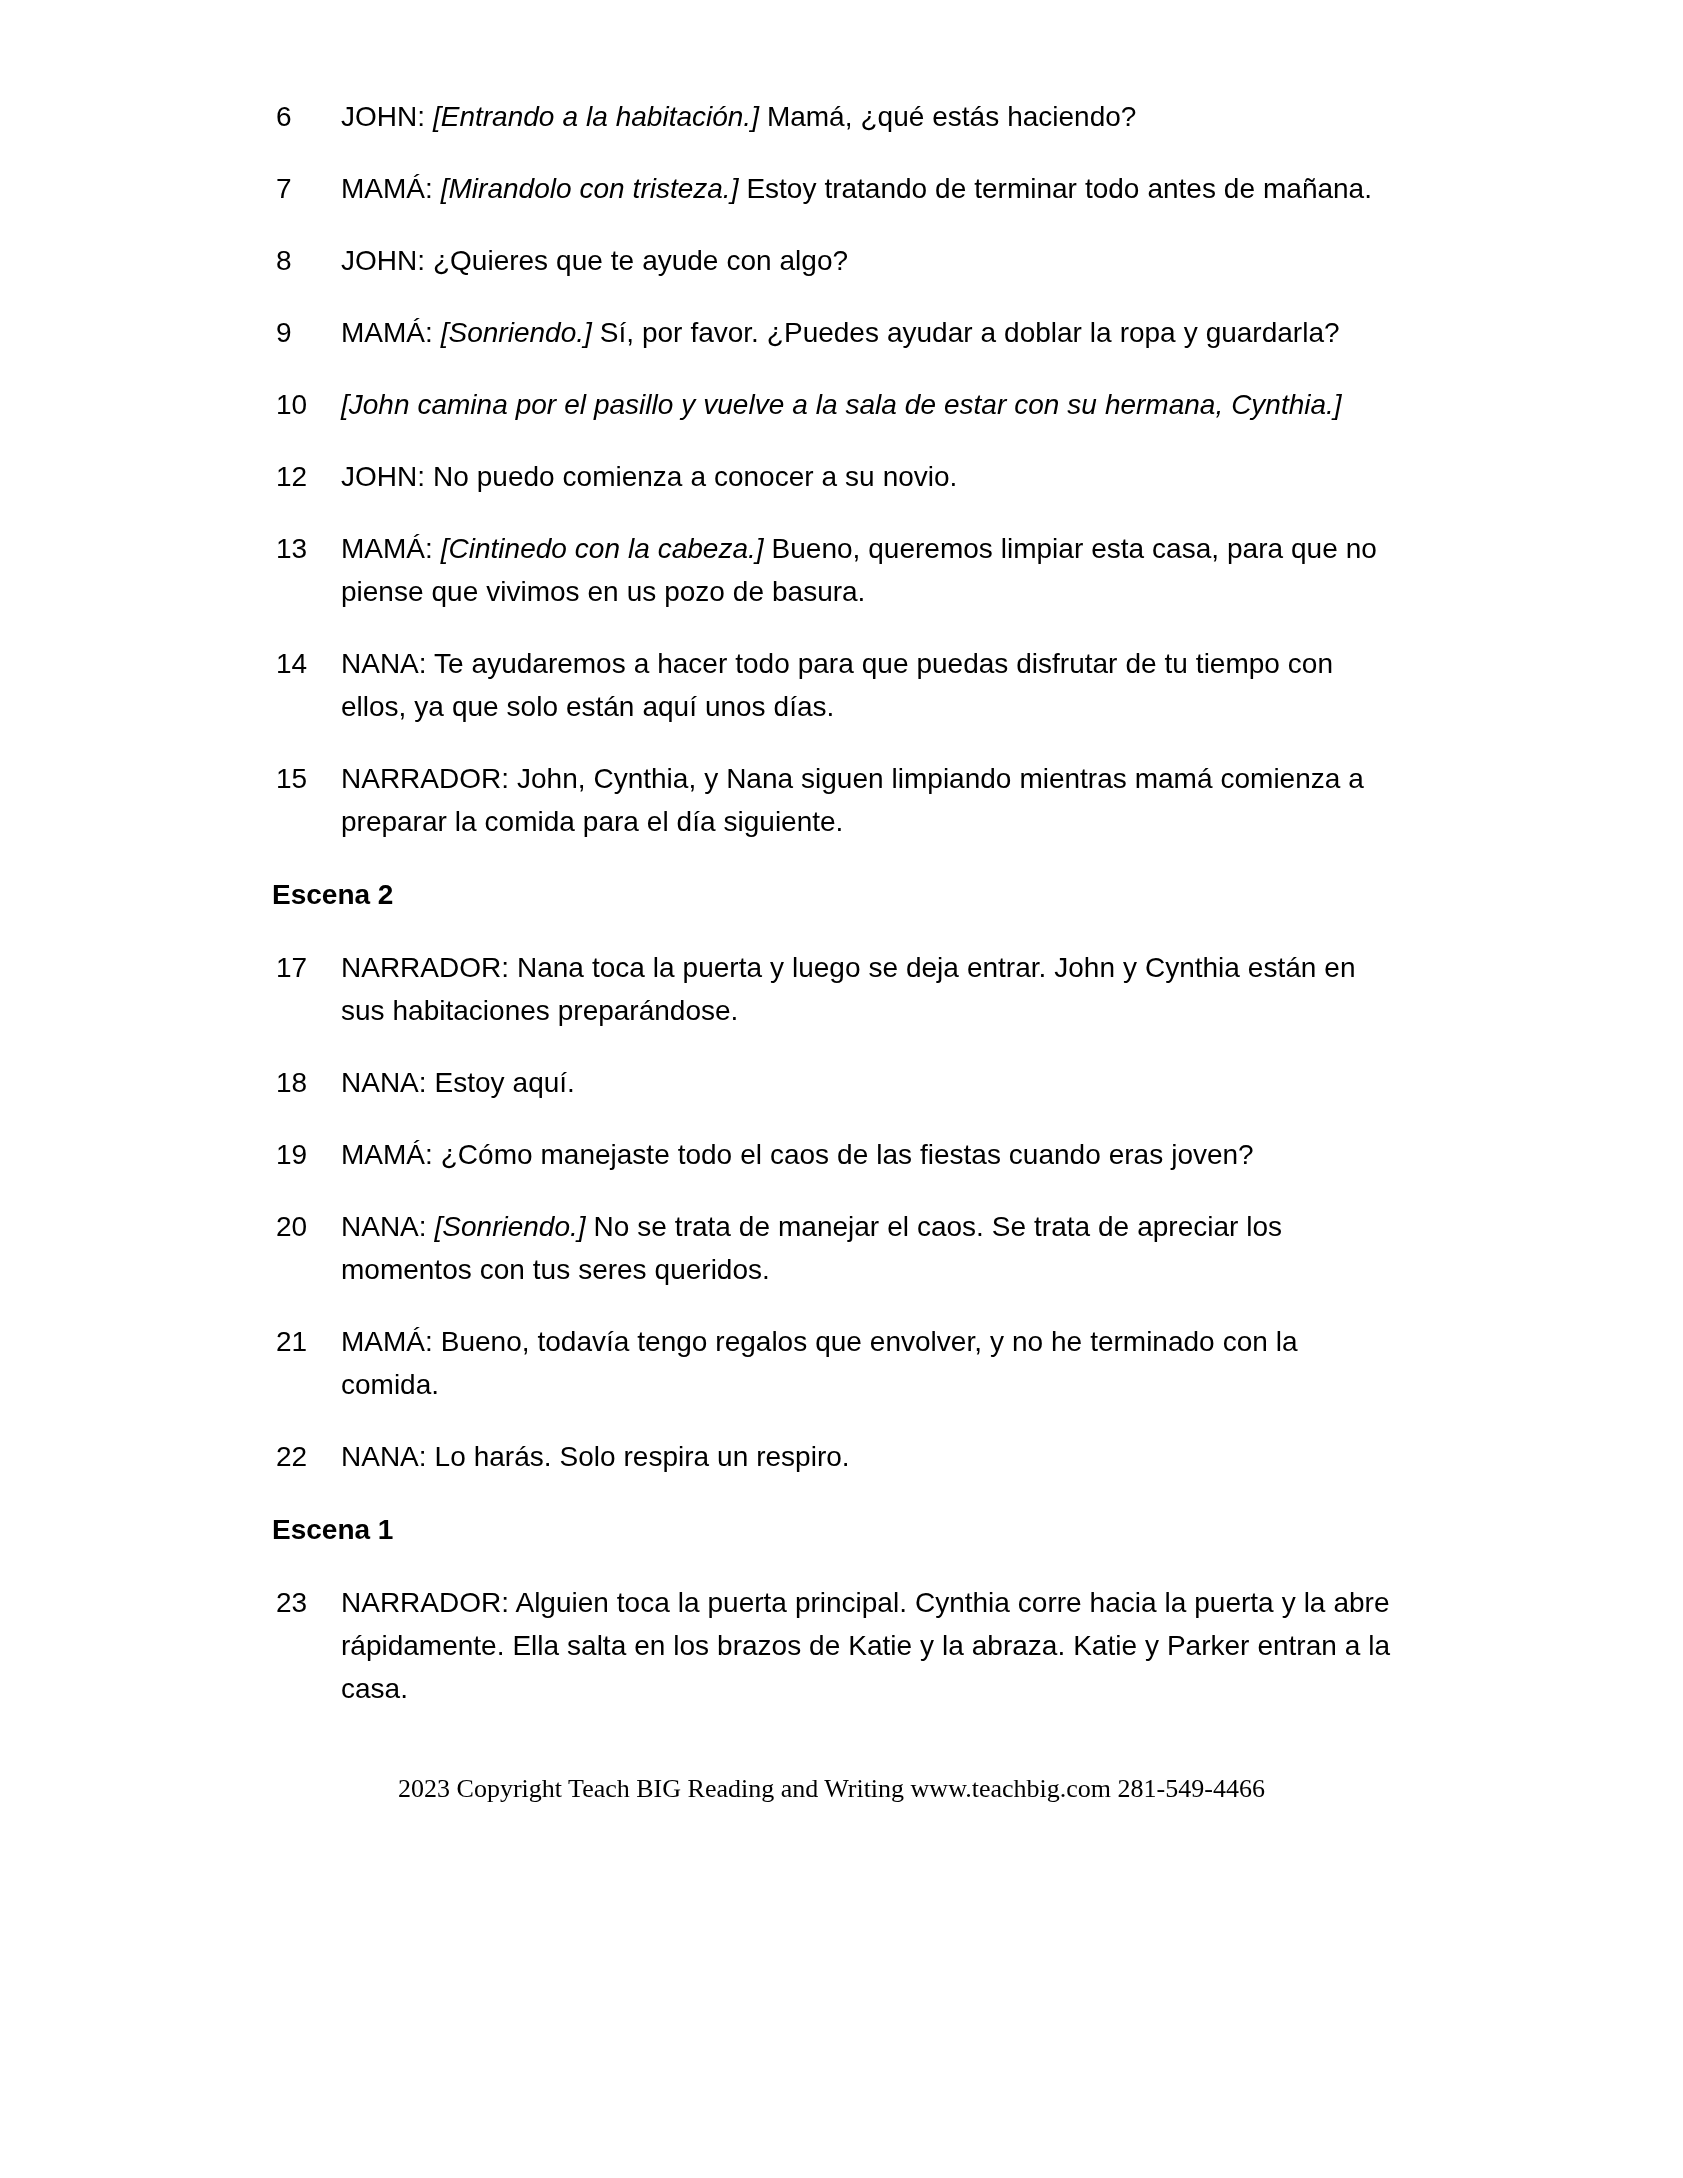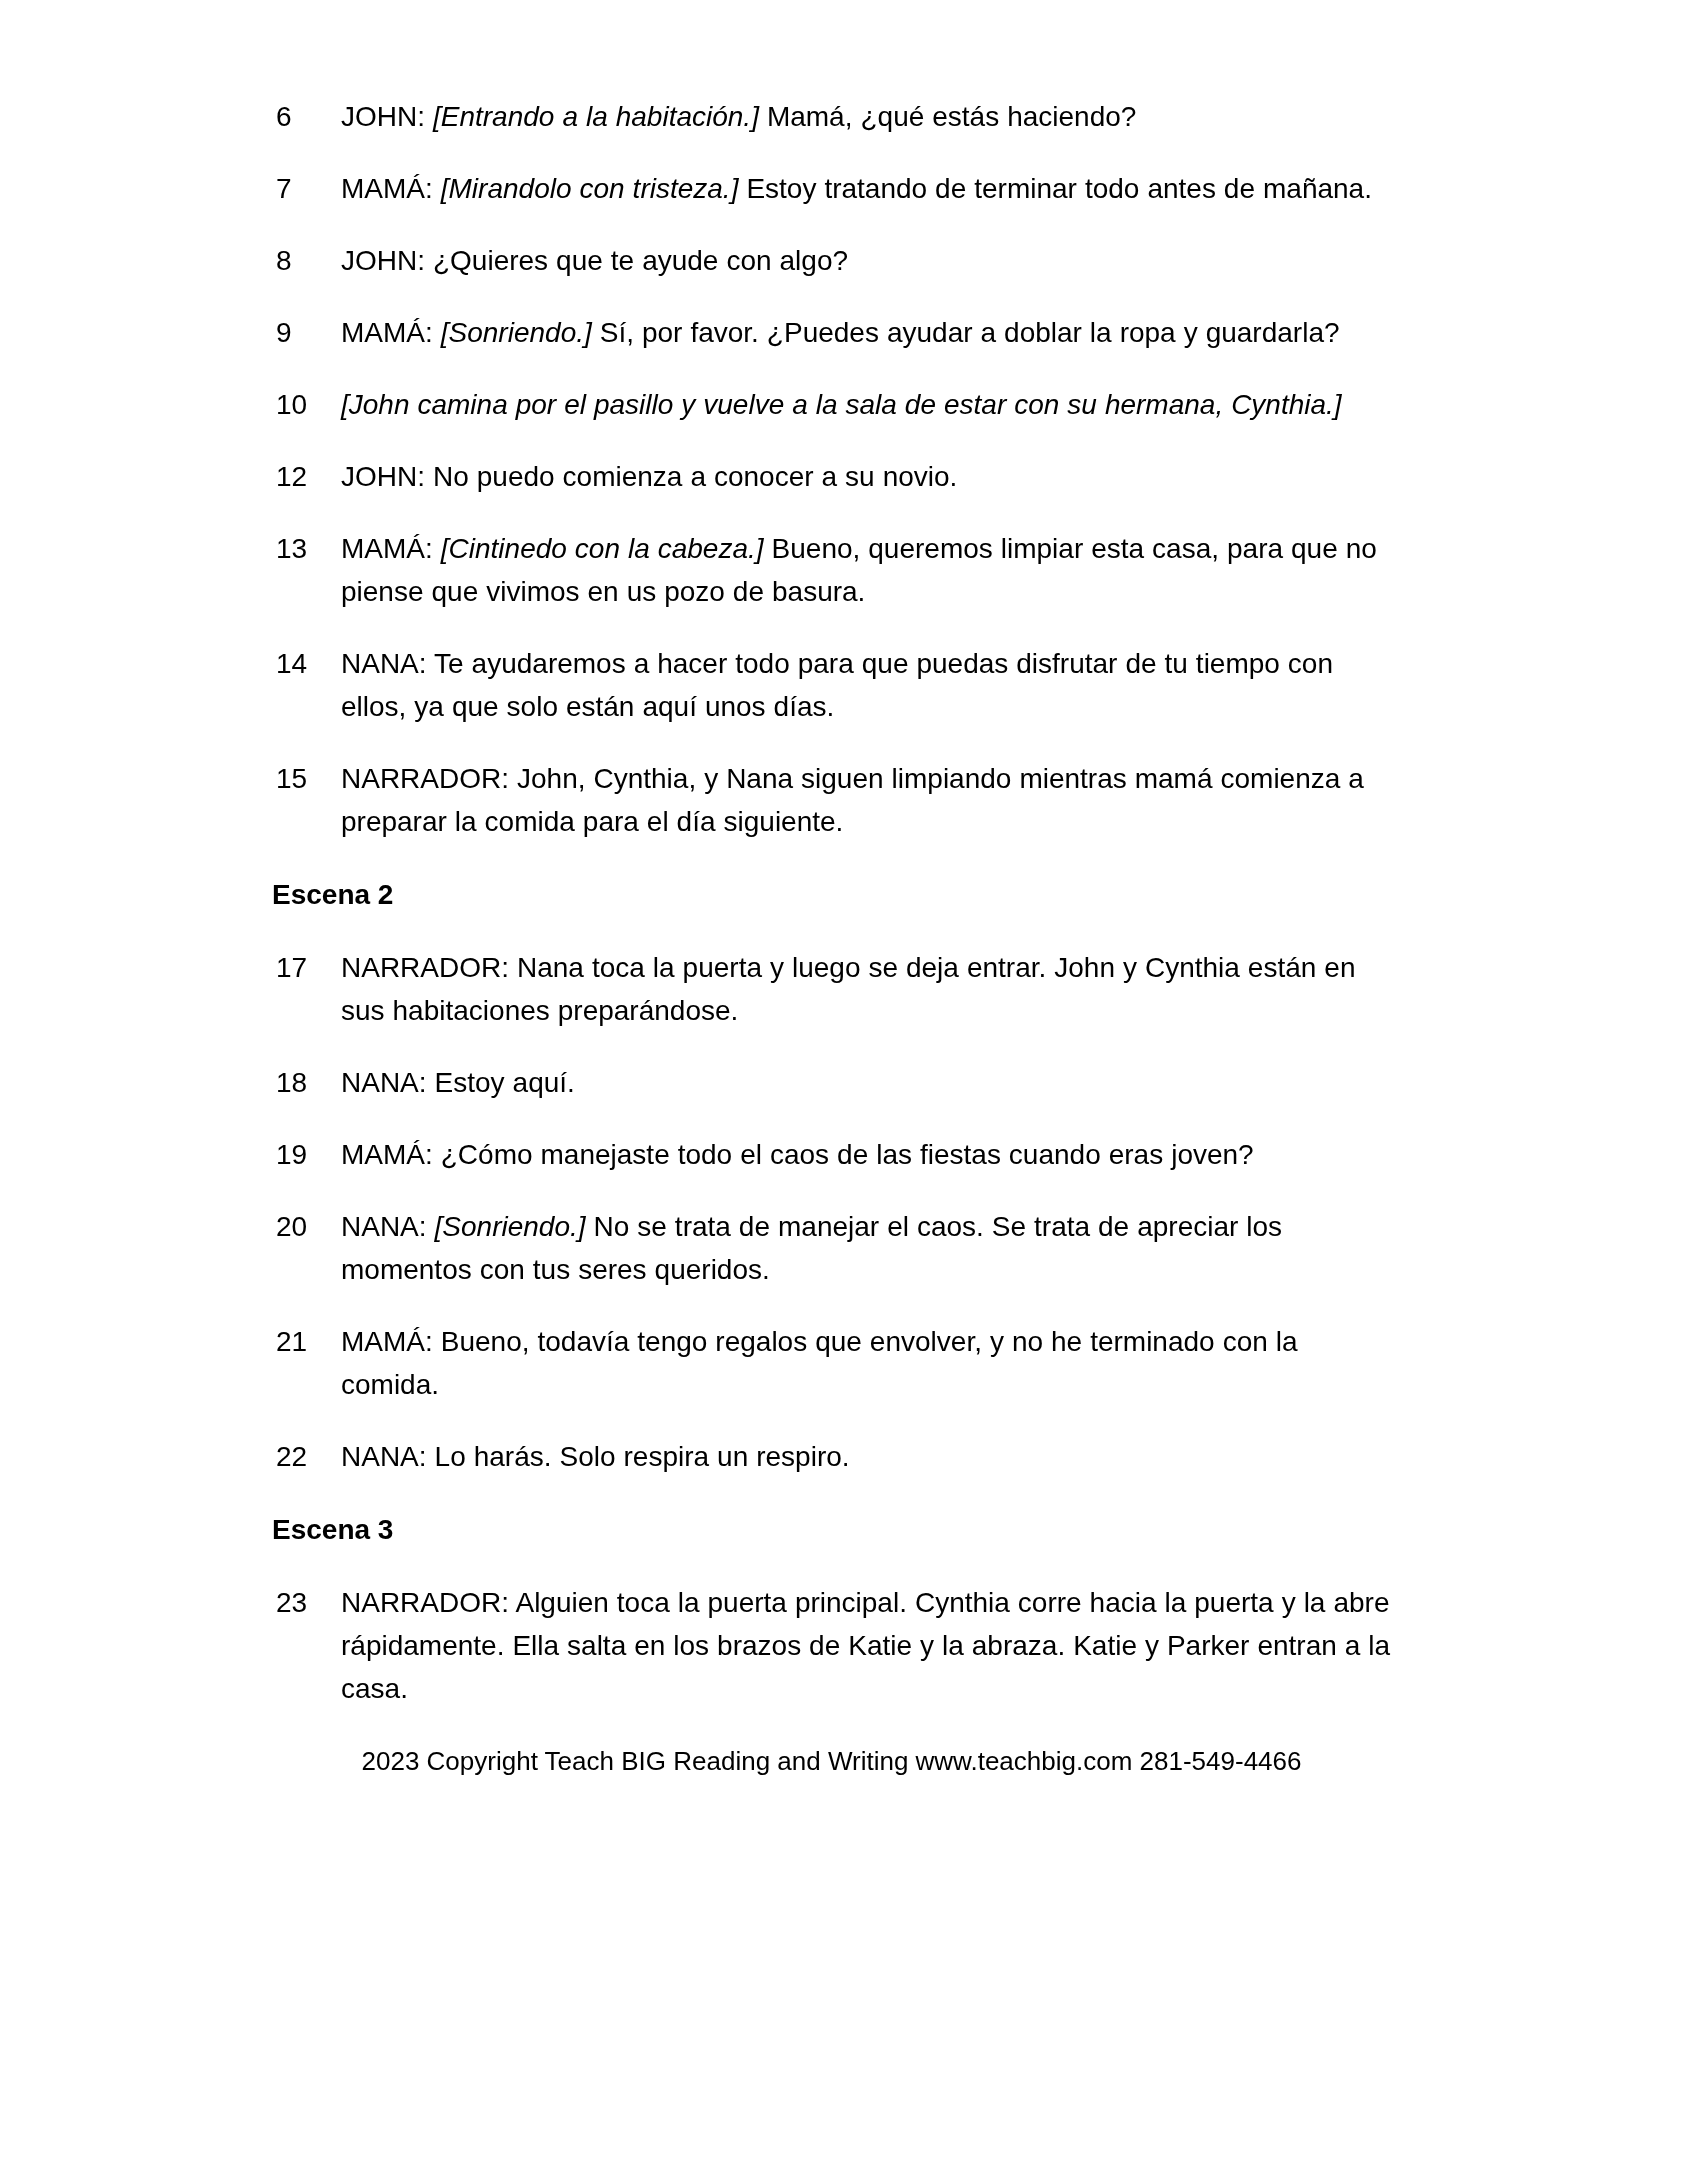--- a/index.html
+++ b/index.html
@@ -68,21 +68,22 @@
     font-weight: bold;
     line-height: 43px;
     margin: 30px 0 30px 0;
   }
 
   
   .footer {
     text-align: center;
     font-size: 26px;
     line-height: 38px;
-    margin-top: 32px;
+    margin-top: 60px;
+    font-family: Liberation Serif, serif;
   }
 </style>
 </head>
 <body>
 
 <div class="page">
   <div class="script-body">
 
     <div class="line">
       <div class="line-num">6</div>
@@ -156,21 +157,21 @@
     <div class="line">
       <div class="line-num">21</div>
       <div class="line-text"><span class="speaker">MAMÁ:</span><span> Bueno, todavía tengo regalos que envolver, y no he terminado con la comida.</span></div>
     </div>
 
     <div class="line">
       <div class="line-num">22</div>
       <div class="line-text"><span class="speaker">NANA:</span><span> Lo harás. Solo respira un respiro.</span></div>
     </div>
 
-    <div class="scene-heading">Escena 3</div>
+    <div class="scene-heading">Escena 1</div>
 
     <div class="line">
       <div class="line-num">23</div>
       <div class="line-text"><span class="speaker">NARRADOR:</span><span> Alguien toca la puerta principal.  Cynthia corre hacia la puerta y la abre rápidamente.  Ella salta en los brazos de Katie y la abraza.  Katie y Parker entran a la casa.</span></div>
     </div>
 
     <div class="footer">2023 Copyright Teach BIG Reading and Writing www.teachbig.com 281-549-4466</div>
 
   </div>
 </div>

